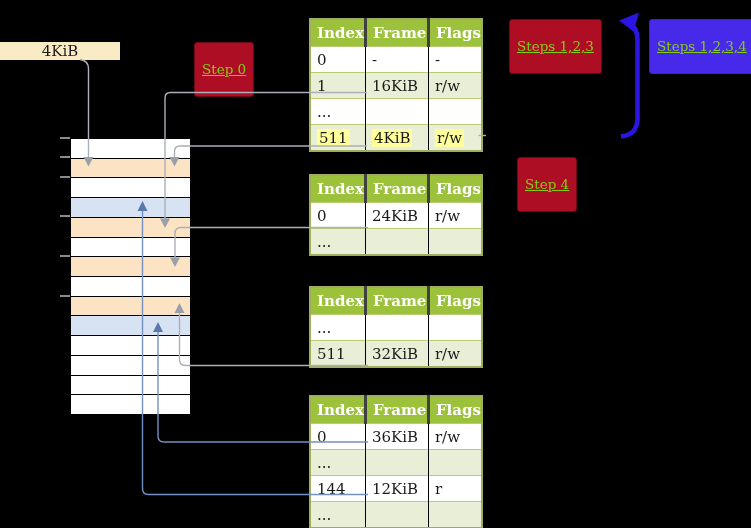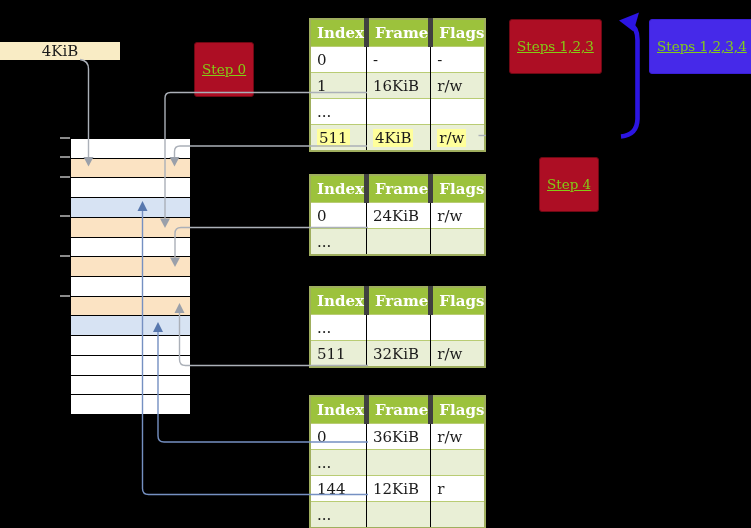--- a/index.html
+++ b/index.html
@@ -11,38 +11,38 @@
                color:#1a1a1a;font-size:15px;line-height:18px;text-align:center;}
 
   
   .badge{position:absolute;color:#84cc16;font-size:13.5px;line-height:15px;padding:19px 7px;
          border-radius:3px;white-space:nowrap;text-decoration:underline;}
   .badge.red{background:#ad0e24;border:1px solid #6e0813;}
   .badge.blue{background:#4629e9;border:1px solid #3a1fd6;}
   #badge-step0{left:194px;top:42px;}
   #badge-steps123{left:509px;top:19px;}
   #badge-steps1234{left:649px;top:19px;}
-  #badge-step4{left:539px;top:157px;}
+  #badge-step4{left:517px;top:157px;}
 
   
   .memcol{position:absolute;left:70px;top:138px;width:121px;height:277px;background:#fff;
           border:1px solid #000;box-sizing:border-box;display:flex;flex-direction:column;}
   .mem-row{flex:1;border-bottom:1px solid #000;}
   .mem-row:last-child{border-bottom:none;}
   .mem-row.white{background:#ffffff;}
   .mem-row.orange{background:#fbe3c3;}
   .mem-row.blue{background:#d7e3f3;}
   .tick{position:absolute;left:60px;width:10px;height:2px;background:#8b8b8b;}
 
   
   table.ptable{position:absolute;left:309px;border-collapse:collapse;table-layout:fixed;
                background:#4d7c0f;border:2px solid #9fae5e;font-size:15px;color:#1a1a1a;}
   table.ptable col.c1{width:54px;} table.ptable col.c2{width:63px;} table.ptable col.c3{width:48px;}
   table.ptable th{background:#9cc23c;color:#fff;font-weight:bold;text-align:left;
-                  height:26px;padding:0 0 0 6px;border-left:5px solid #404040;}
+                  height:26px;padding:0 0 0 6px;border-left:3px solid #404040;}
   table.ptable th:first-child{border-left:none;}
   table.ptable td{height:25px;padding:0 0 0 6px;border-left:1px solid #000;
                   border-top:1px solid #b9cc74;white-space:nowrap;overflow:hidden;background:#fff;}
   table.ptable td:first-child{border-left:none;}
   table.ptable tr.alt td{background:#e9efd6;}
   .hl{background:#ffff9b;padding:0 2px;}
   #ptable-0{top:18px;} #ptable-1{top:174px;} #ptable-2{top:286px;} #ptable-3{top:395px;}
 
   
   svg.overlay{position:absolute;left:0;top:0;pointer-events:none;}

